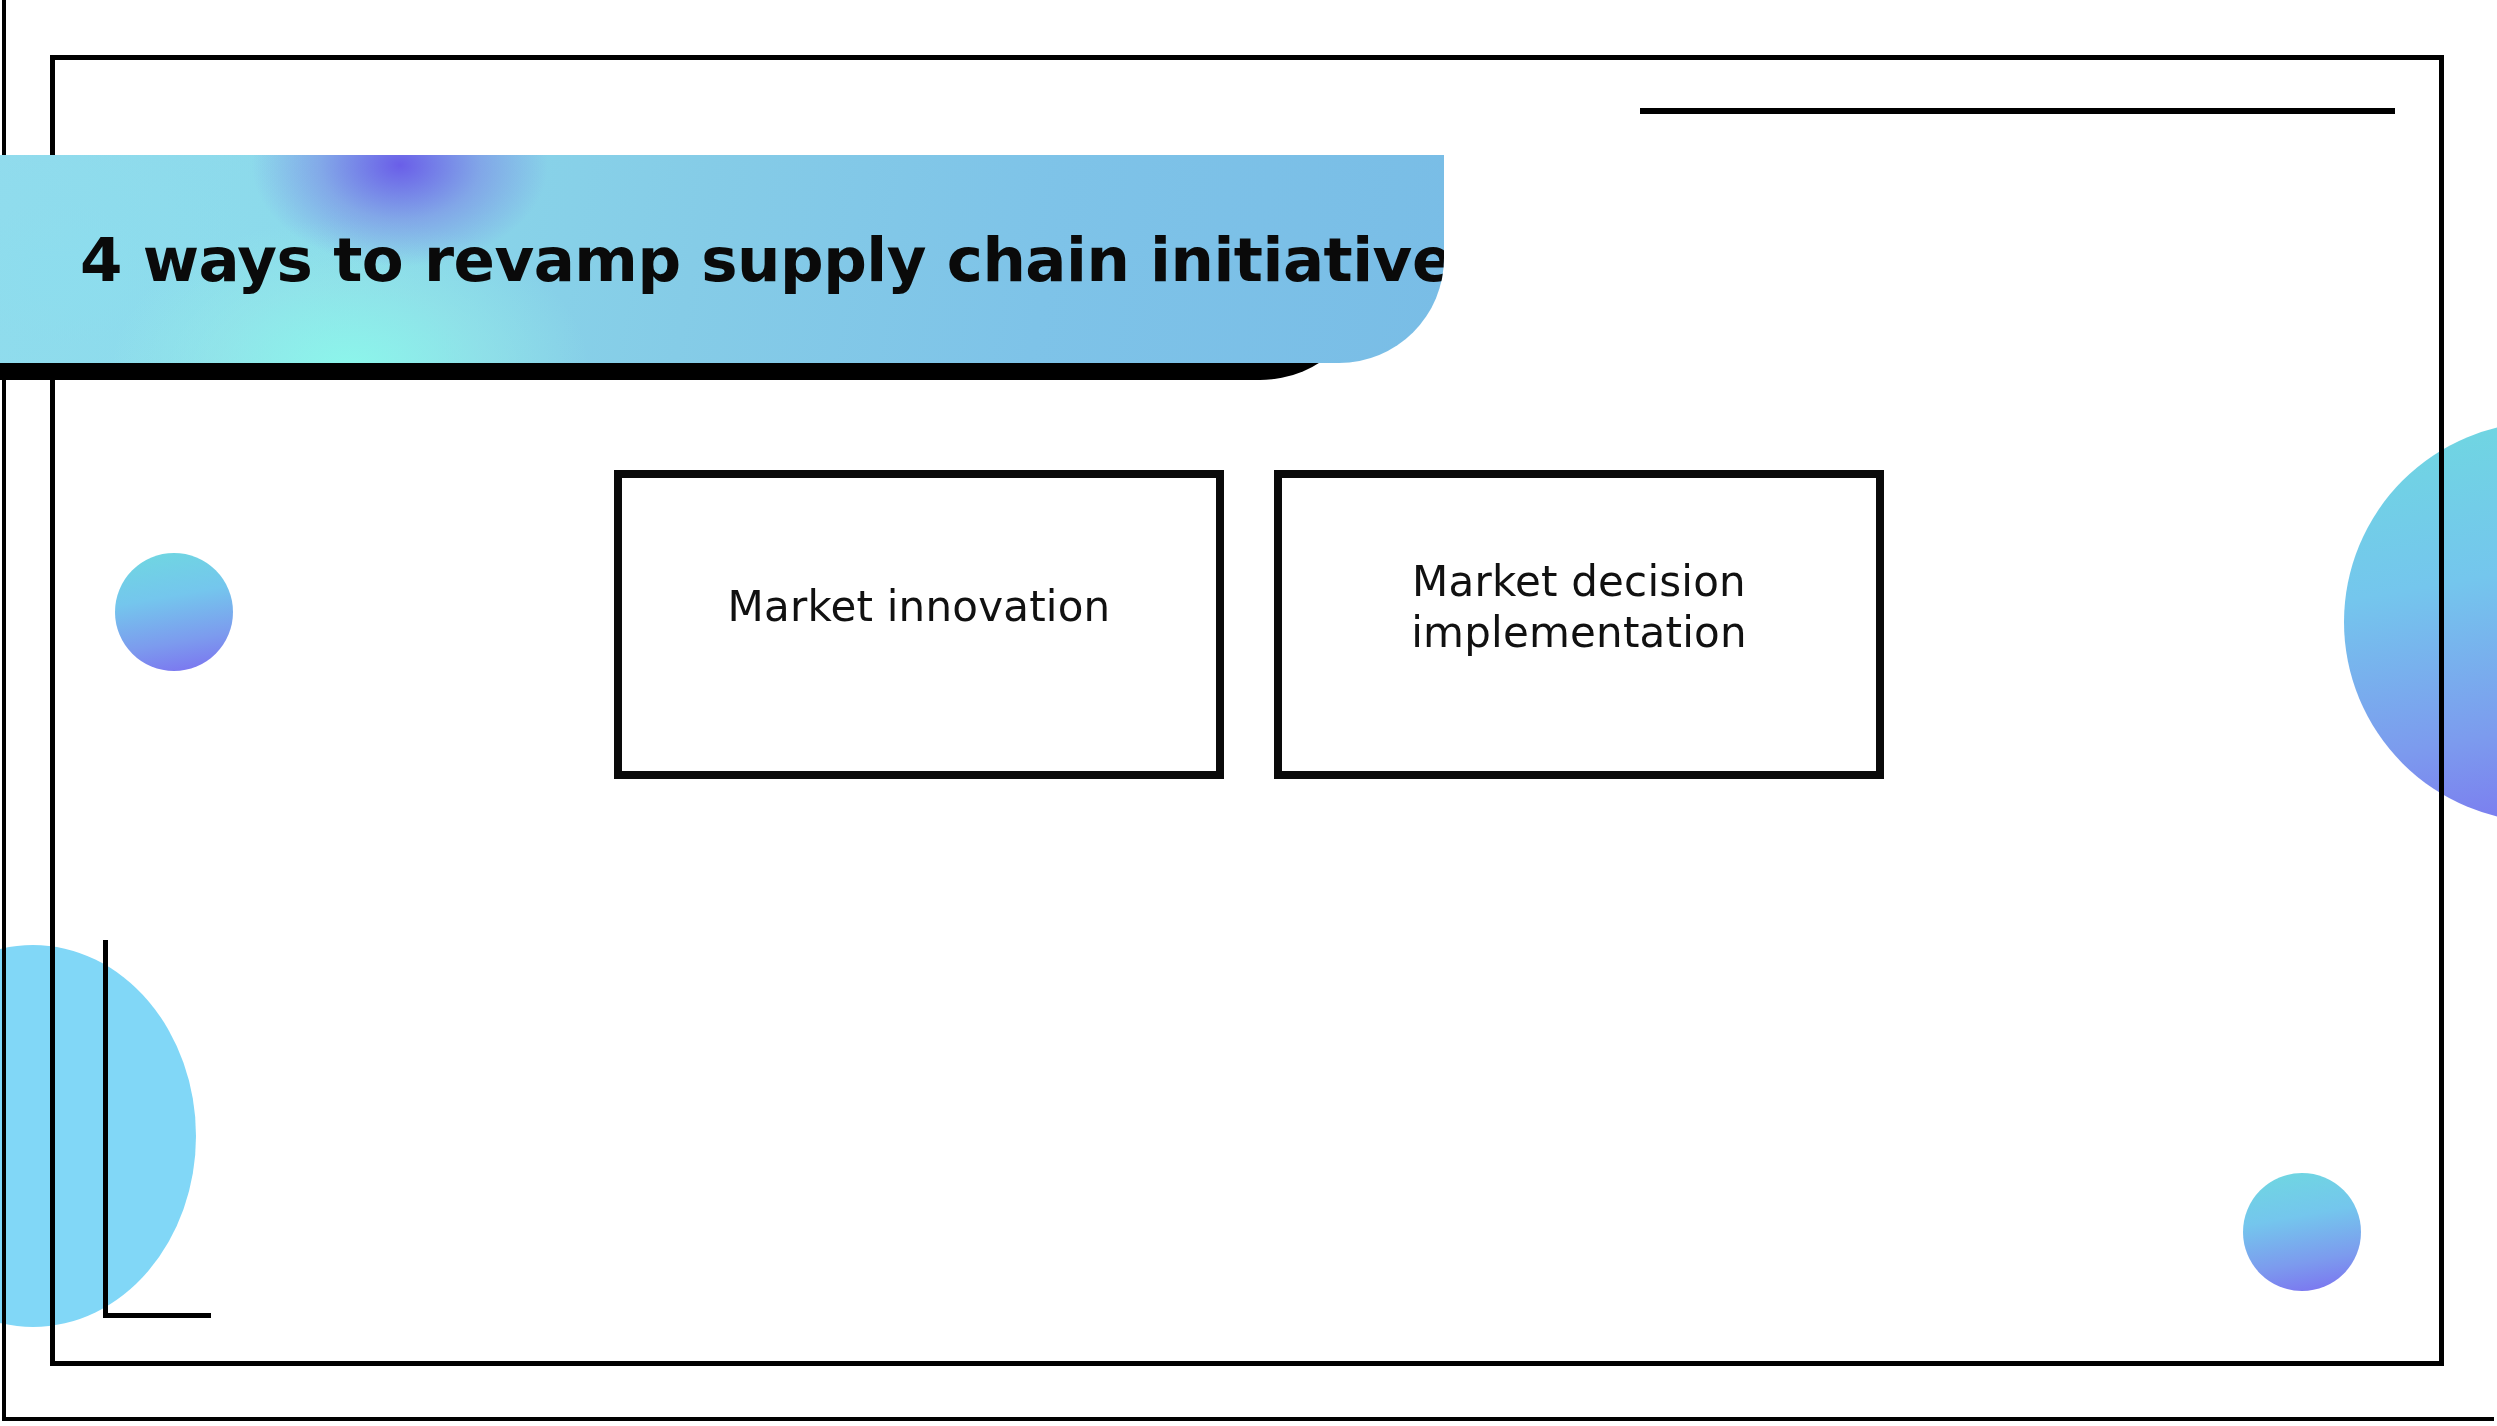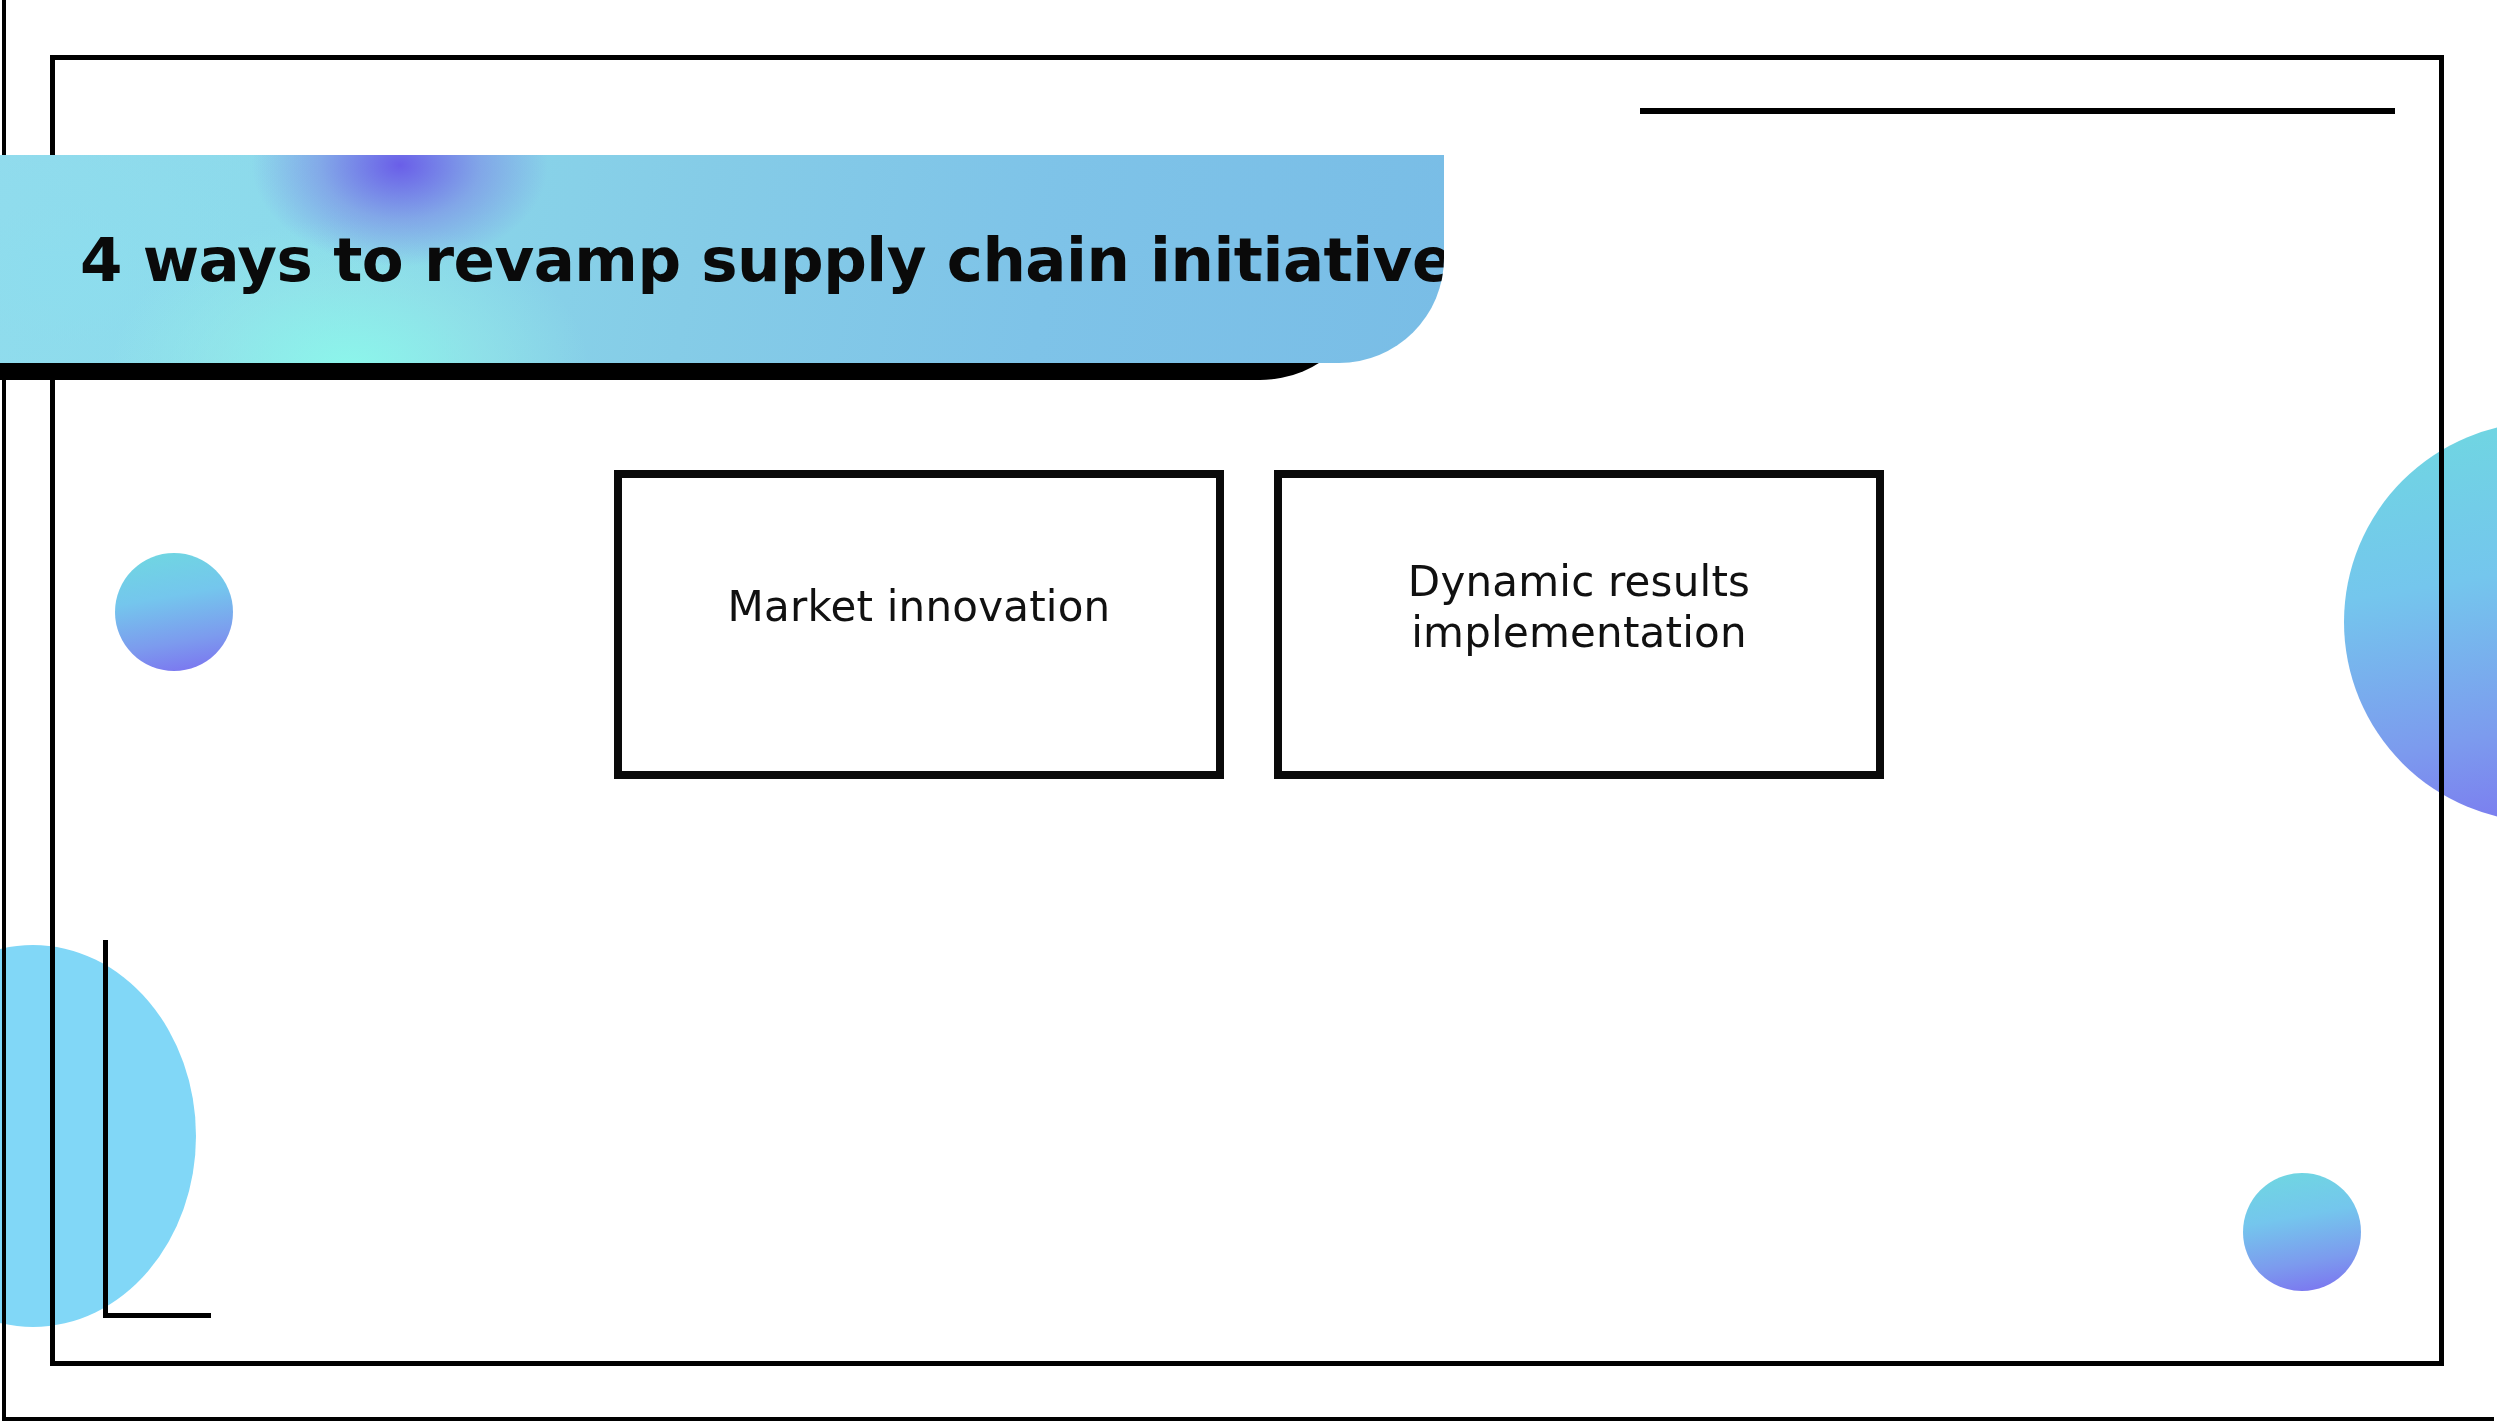--- a/index.html
+++ b/index.html
@@ -204,20 +204,20 @@
   </div>
 
   <div class="card-grid">
 
     <div class="card">
       <div class="card-label">Market innovation</div>
     </div>
 
 
     <div class="card">
-      <div class="card-label">Dynamic results
+      <div class="card-label">Market decision
 implementation</div>
     </div>
 
 
   </div>
 
 </div>
 
 </body></html>

